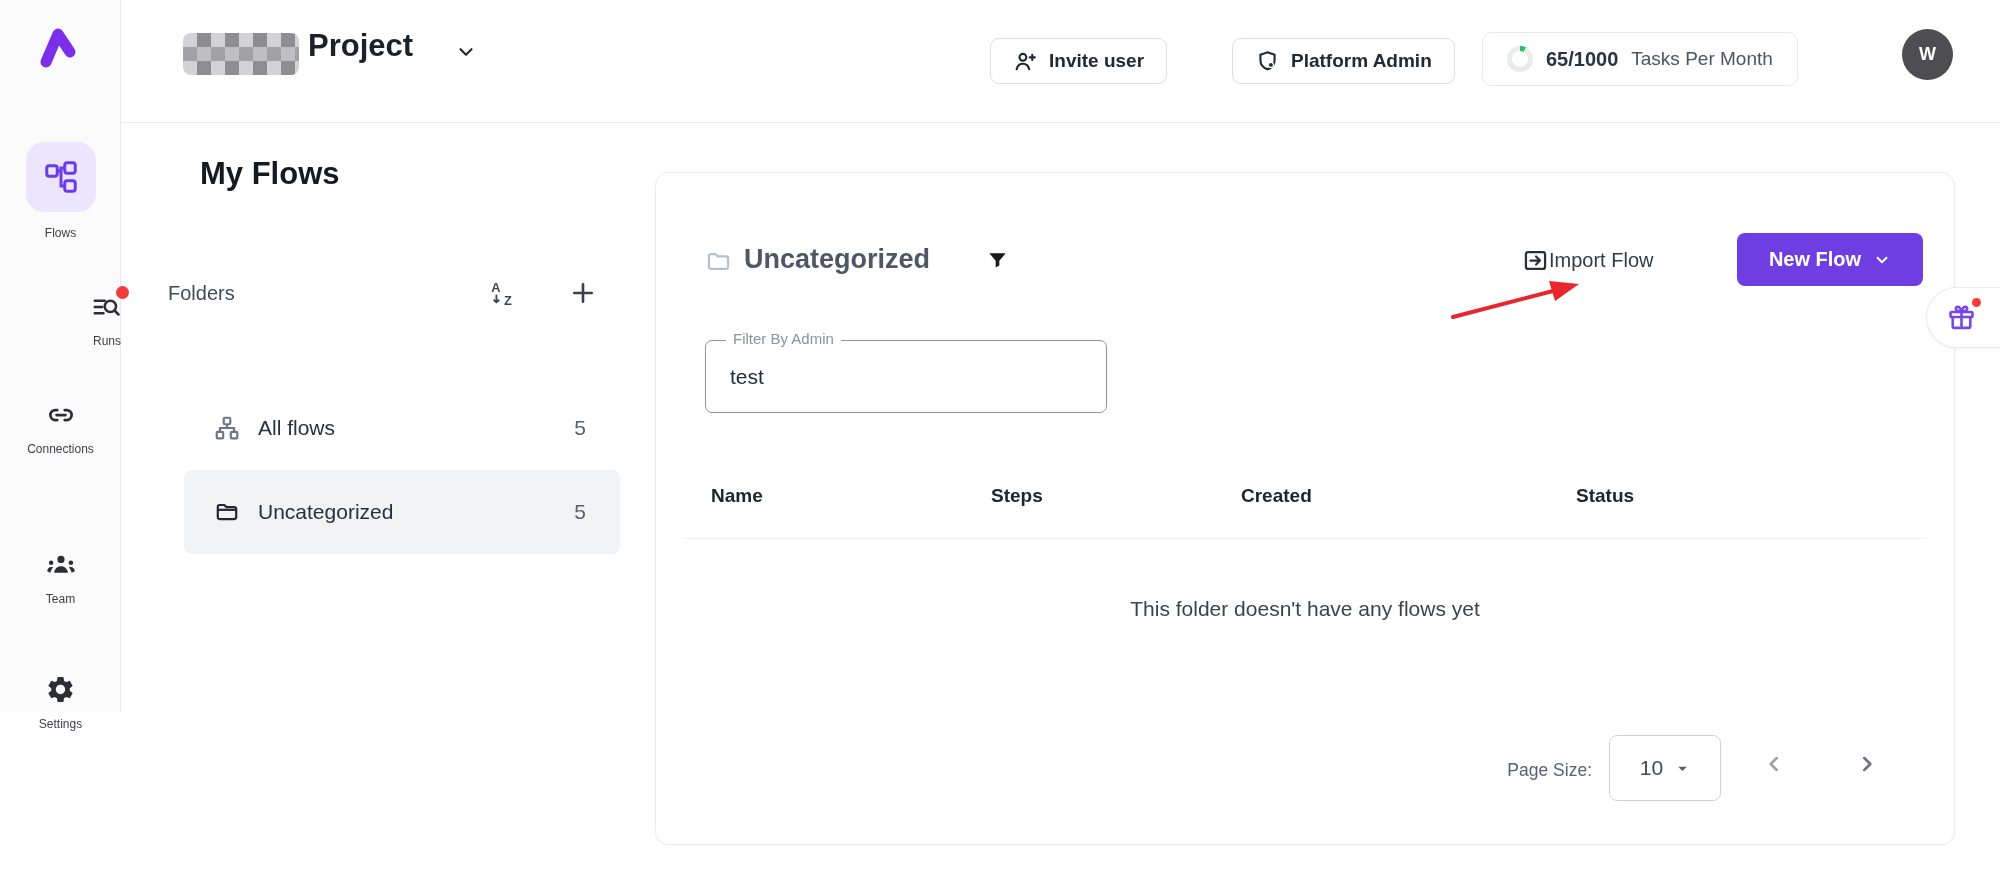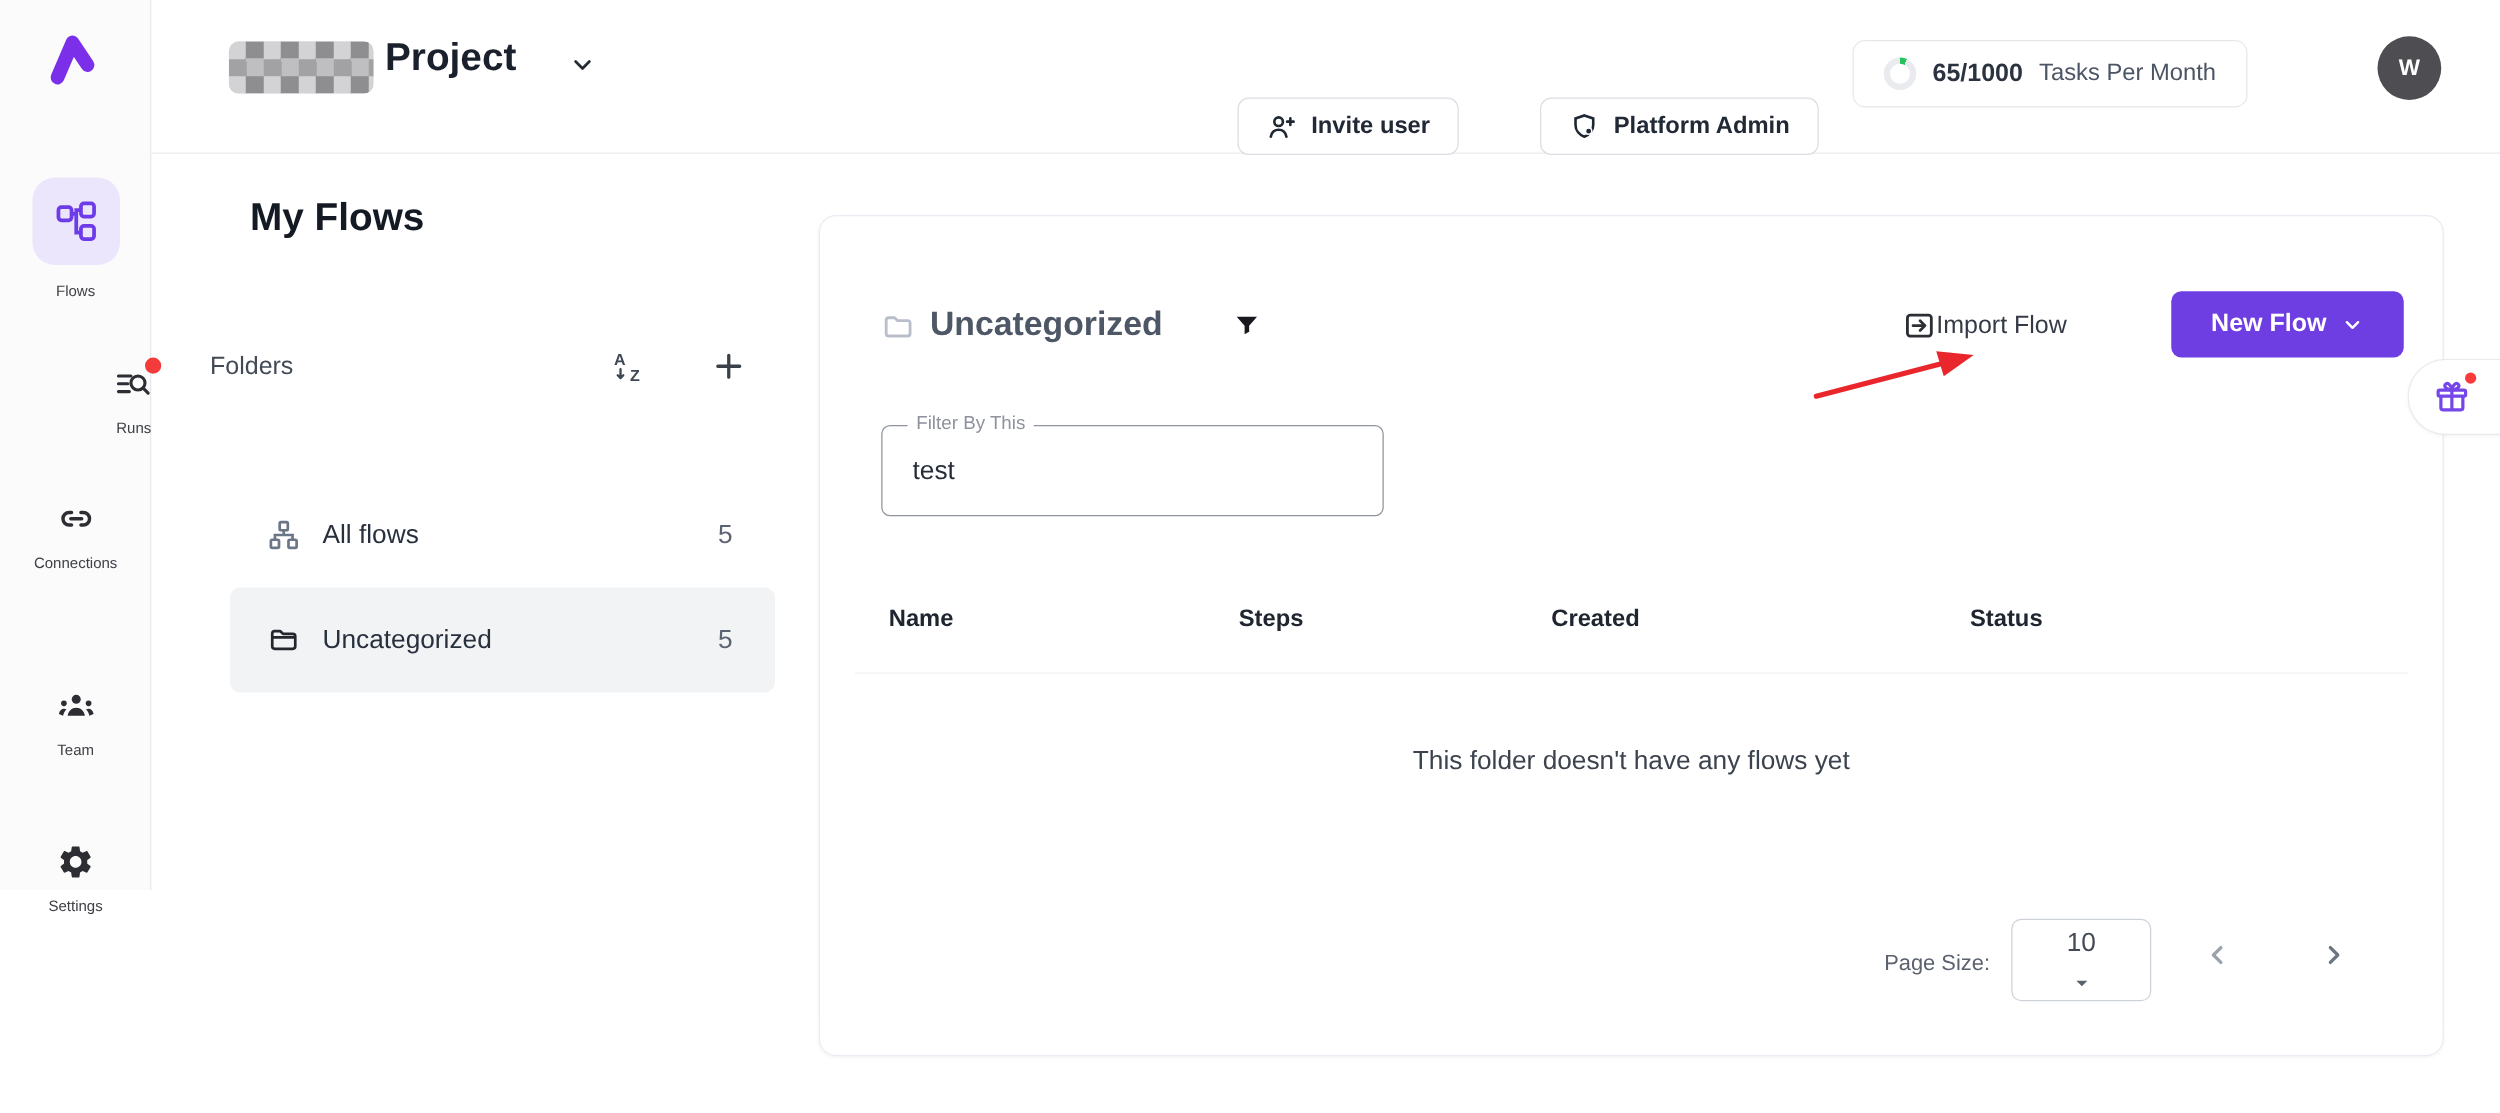--- a/index.html
+++ b/index.html
@@ -14,21 +14,21 @@
   .active-pill { position:absolute; left:26px; top:142px; width:70px; height:70px; background:#ece6fc; border-radius:18px; display:flex; align-items:center; justify-content:center; }
   .red-dot { position:absolute; width:13px; height:13px; border-radius:50%; background:#f43b3b; }
 
   
   .header { position:absolute; left:121px; top:0; right:0; height:123px; background:#fff; border-bottom:1px solid #e9ebef; }
   .redacted { position:absolute; left:62px; top:33px; width:116px; height:42px; border-radius:8px;
     background:repeating-conic-gradient(from 0deg, #8e8e90 0% 25%, #bfbfc1 25% 50%, #a2a2a4 50% 75%, #d3d3d5 75% 100%);
     background-size:28px 28px; }
   .project-title { position:absolute; left:187px; top:28px; font-size:31px; font-weight:700; color:#1b212c; }
   .project-chevron { position:absolute; left:334px; top:41px; }
-  .hbtn { position:absolute; top:38px; height:46px; background:#fff; border:1px solid #dbdee3; border-radius:9px; display:flex; align-items:center; gap:11px; padding:0 22px; font-size:19px; font-weight:600; color:#222936; cursor:pointer;margin-top:40px; }
+  .hbtn { position:absolute; top:38px; height:46px; background:#fff; border:1px solid #dbdee3; border-radius:9px; display:flex; align-items:center; gap:11px; padding:0 22px; font-size:19px; font-weight:600; color:#222936; cursor:pointer; }
   .btn-invite { left:869px; }
   .btn-admin { left:1111px; }
   .tasks-pill { position:absolute; left:1361px; top:32px; height:54px; background:#fff; border:1px solid #e6e8ec; border-radius:10px; display:flex; align-items:center; gap:13px; padding:0 24px; cursor:pointer; }
   .ring { width:26px; height:26px; border-radius:50%; background:conic-gradient(#24c35e 0 26deg, #e9ebee 26deg 360deg); position:relative; }
   .ring::after { content:""; position:absolute; inset:5px; background:#fff; border-radius:50%; }
   .tasks-count { font-size:20px; font-weight:700; color:#2b3340; }
   .tasks-label { font-size:19px; color:#4b5563; }
   .avatar { position:absolute; left:1781px; top:29px; width:51px; height:51px; border-radius:50%; background:#4d4d52; color:#fff; font-size:18px; font-weight:700; display:flex; align-items:center; justify-content:center; cursor:pointer; }
 
   
@@ -62,21 +62,21 @@
   .filter-input { position:absolute; left:24px; top:0; width:350px; height:100%; border:none; outline:none; font-size:21px; color:#262d38; font-family:"Liberation Sans", sans-serif; background:transparent; }
 
   .thead { position:absolute; top:312px; left:0; width:100%; }
   .th { position:absolute; font-size:19px; font-weight:700; color:#20262f; }
   .th-name { left:55px; } .th-steps { left:335px; } .th-created { left:585px; } .th-status { left:920px; }
   .tdivider { position:absolute; top:365px; left:28px; right:28px; height:1px; background:#f0f1f4; }
 
   .empty-msg { position:absolute; top:424px; left:0; width:100%; text-align:center; font-size:21px; color:#3c434e; }
 
   .pg-label { position:absolute; top:587px; right:362px; font-size:17.5px; color:#5b626e; }
-  .pg-select { position:absolute; left:953px; top:562px; width:112px; height:66px; border:1.5px solid #ced2d9; border-radius:8px; background:#fff; display:flex; align-items:center; justify-content:center; gap:12px; cursor:pointer;flex-direction:column; }
+  .pg-select { position:absolute; left:953px; top:562px; width:112px; height:66px; border:1.5px solid #ced2d9; border-radius:8px; background:#fff; display:flex; align-items:center; justify-content:center; gap:12px; cursor:pointer; }
   .pg-value { font-size:21px; color:#434a56; }
   .pg-prev { position:absolute; left:1105px; top:578px; } 
   .pg-next { position:absolute; left:1198px; top:578px; }
 
   
   .gift-tab { position:absolute; left:1926px; top:287px; width:74px; height:61px; background:#fff; border:1px solid #e8eaee; border-right:none; border-radius:31px 0 0 31px; display:flex; align-items:center; padding-left:19px; cursor:pointer; z-index:6; box-shadow:0 1px 3px rgba(20,25,40,.05); }
   .gift-wrap { position:relative; display:flex; }
   .gift-dot { position:absolute; right:-4px; top:-4px; width:9px; height:9px; border-radius:50%; background:#fa3b3b; }
 </style>
 </head>
@@ -245,21 +245,21 @@
         <path d="M6 9l6 6 6-6"></path>
       </svg>
   </button>
 
   <svg class="anno-arrow" width="140" height="42" viewBox="0 0 140 42">
     <path d="M4 38 L104 12" stroke="#e8262b" stroke-width="4" stroke-linecap="round"></path>
     <polygon points="100,2 130,5 106,22" fill="#e8262b"></polygon>
   </svg>
 
   <div class="filter-field">
-    <span class="filter-label">Filter By This</span>
+    <span class="filter-label">Filter By Admin</span>
     <input class="filter-input" type="text" value="test" style="">
   </div>
 
   <div class="thead">
     <span class="th th-name">Name</span>
     <span class="th th-steps">Steps</span>
     <span class="th th-created">Created</span>
     <span class="th th-status">Status</span>
   </div>
   <div class="tdivider"></div>

